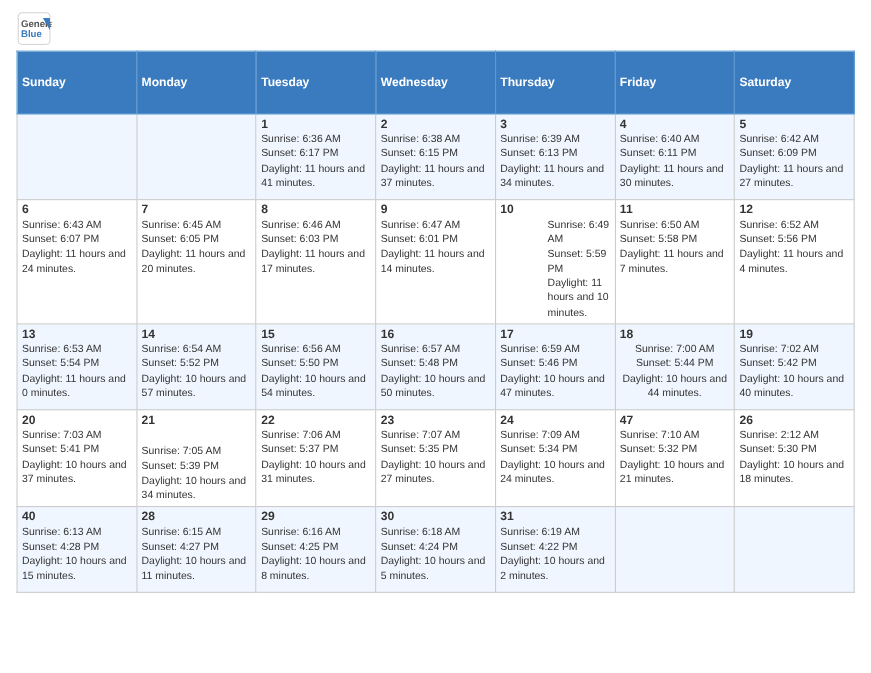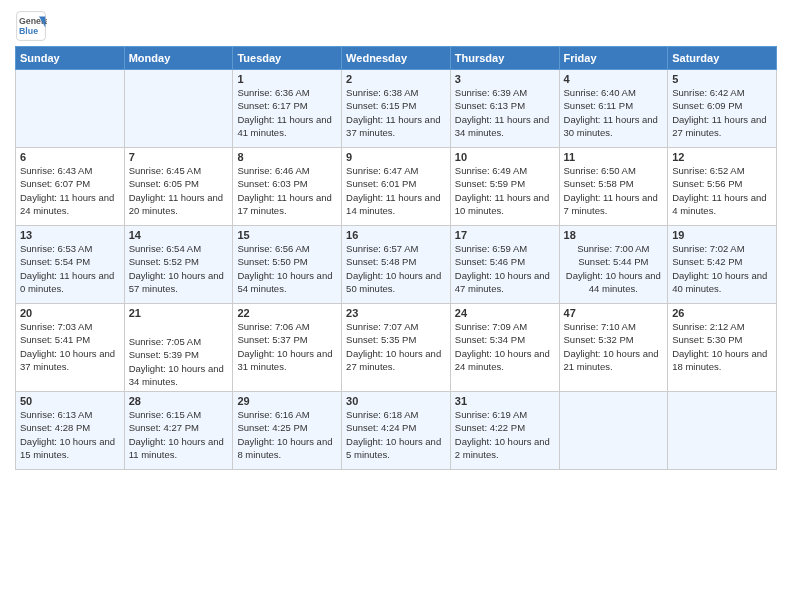--- a/index.html
+++ b/index.html
@@ -44,21 +44,21 @@
     table {
       width: 100%;
       border-collapse: collapse;
       table-layout: fixed;
     }
     thead tr th {
       background-color: #3a7abf;
       color: #fff;
       font-size: 11px;
       font-weight: bold;
-      padding: 5px 4px;
+      padding: 22px 4px;
       text-align: left;
       border: 1px solid #5a9ad0;
     }
     tbody tr td {
       vertical-align: top;
       font-size: 9.5px;
       color: #333;
       padding: 3px 4px;
       border: 1px solid #ccc;
       height: 78px;
@@ -165,21 +165,21 @@
 Daylight: 11 hours and 17 minutes.</div>
           </td>
           <td>
             <span class="day-num">9</span>
             <div class="day-info" style="white-space: pre-line;">Sunrise: 6:47 AM
 Sunset: 6:01 PM
 Daylight: 11 hours and 14 minutes.</div>
           </td>
           <td>
             <span class="day-num">10</span>
-            <div class="day-info" style="white-space: pre-line;">Sunrise: 6:49 AM
+            <div class="day-info" style="white-space: pre-line; margin-left: 43px;">Sunrise: 6:49 AM
 Sunset: 5:59 PM
 Daylight: 11 hours and 10 minutes.</div>
           </td>
           <td>
             <span class="day-num">11</span>
             <div class="day-info" style="white-space: pre-line;">Sunrise: 6:50 AM
 Sunset: 5:58 PM
 Daylight: 11 hours and 7 minutes.</div>
           </td>
           <td>
@@ -272,21 +272,21 @@
           </td>
           <td>
             <span class="day-num">26</span>
             <div class="day-info" style="white-space: pre-line;">Sunrise: 2:12 AM
 Sunset: 5:30 PM
 Daylight: 10 hours and 18 minutes.</div>
           </td>
         </tr>
         <tr>
           <td>
-            <span class="day-num">50</span>
+            <span class="day-num">40</span>
             <div class="day-info" style="white-space: pre-line;">Sunrise: 6:13 AM
 Sunset: 4:28 PM
 Daylight: 10 hours and 15 minutes.</div>
           </td>
           <td>
             <span class="day-num">28</span>
             <div class="day-info" style="white-space: pre-line;">Sunrise: 6:15 AM
 Sunset: 4:27 PM
 Daylight: 10 hours and 11 minutes.</div>
           </td>

